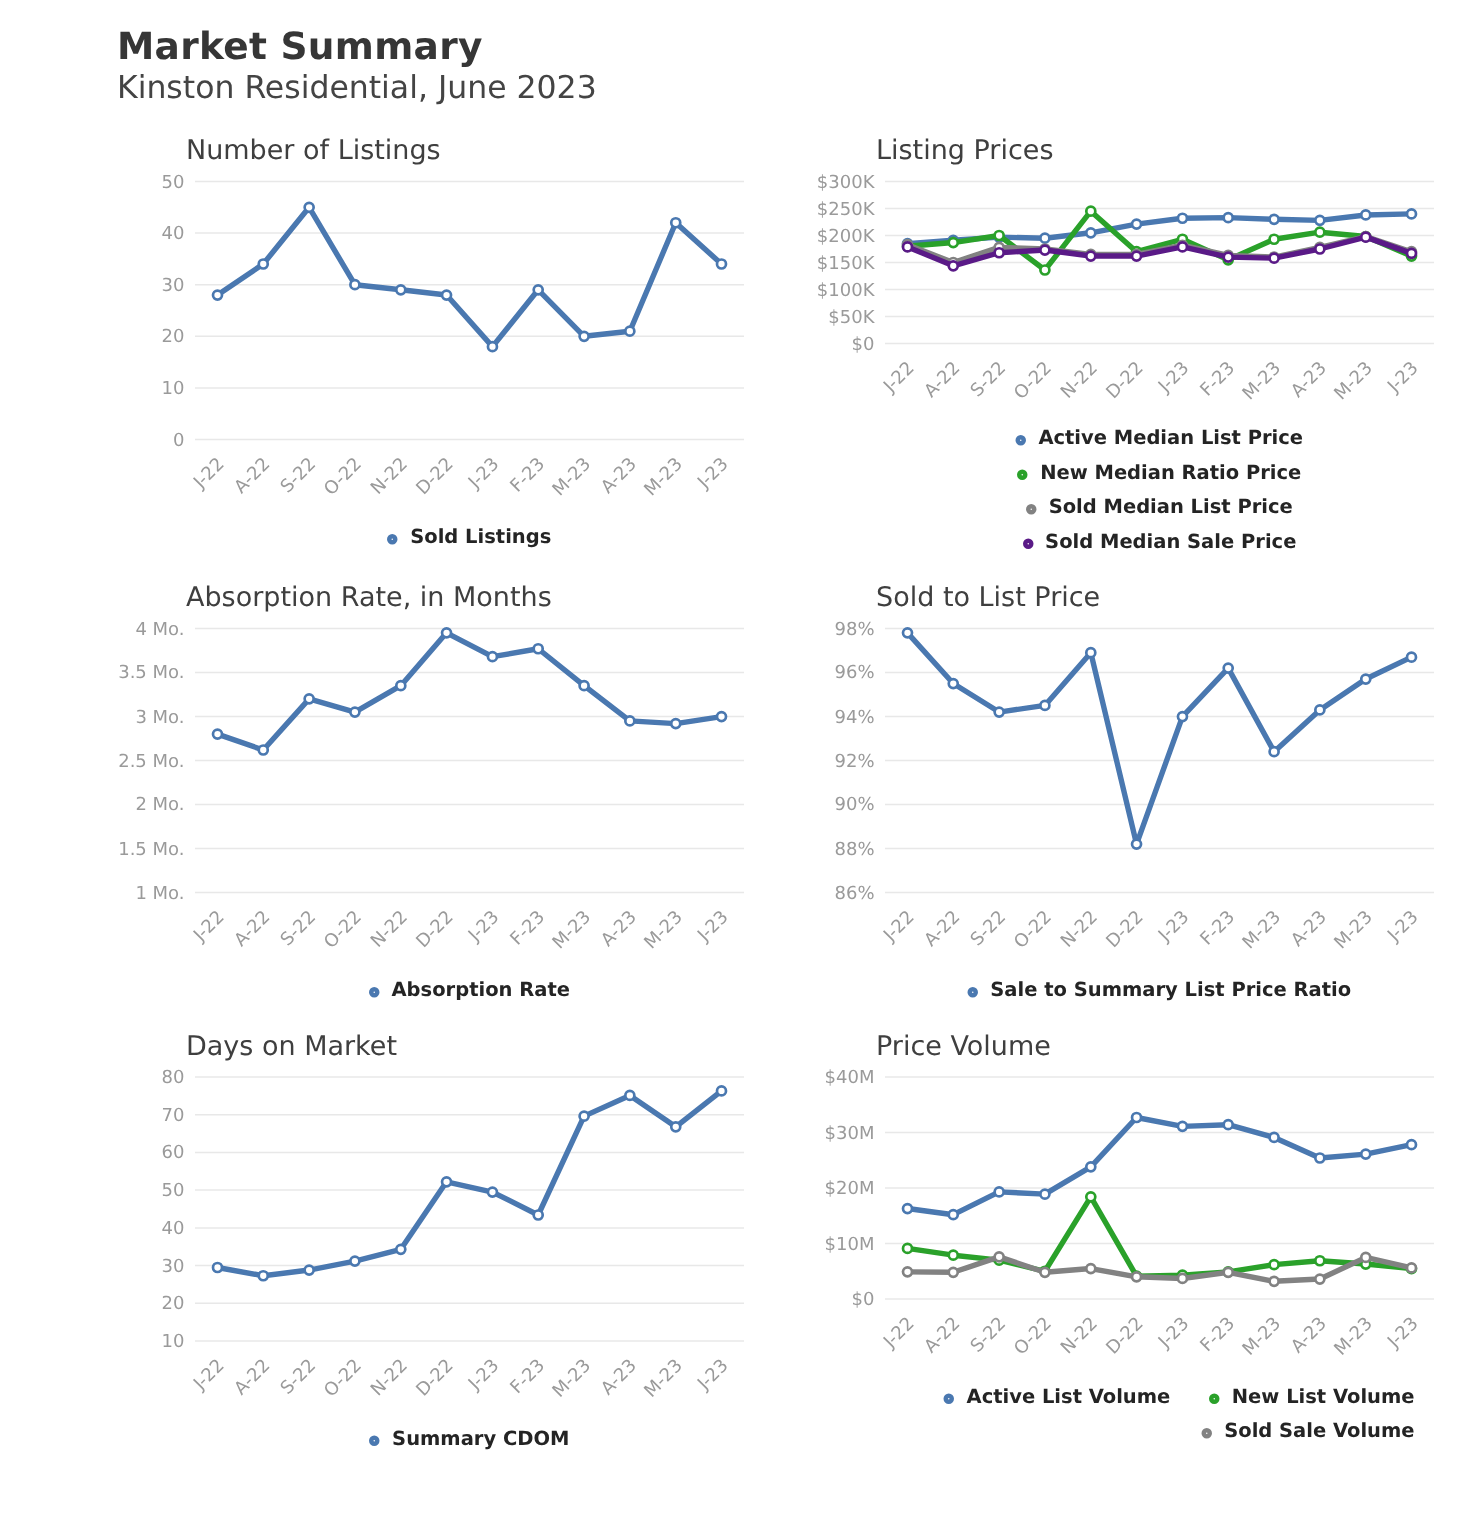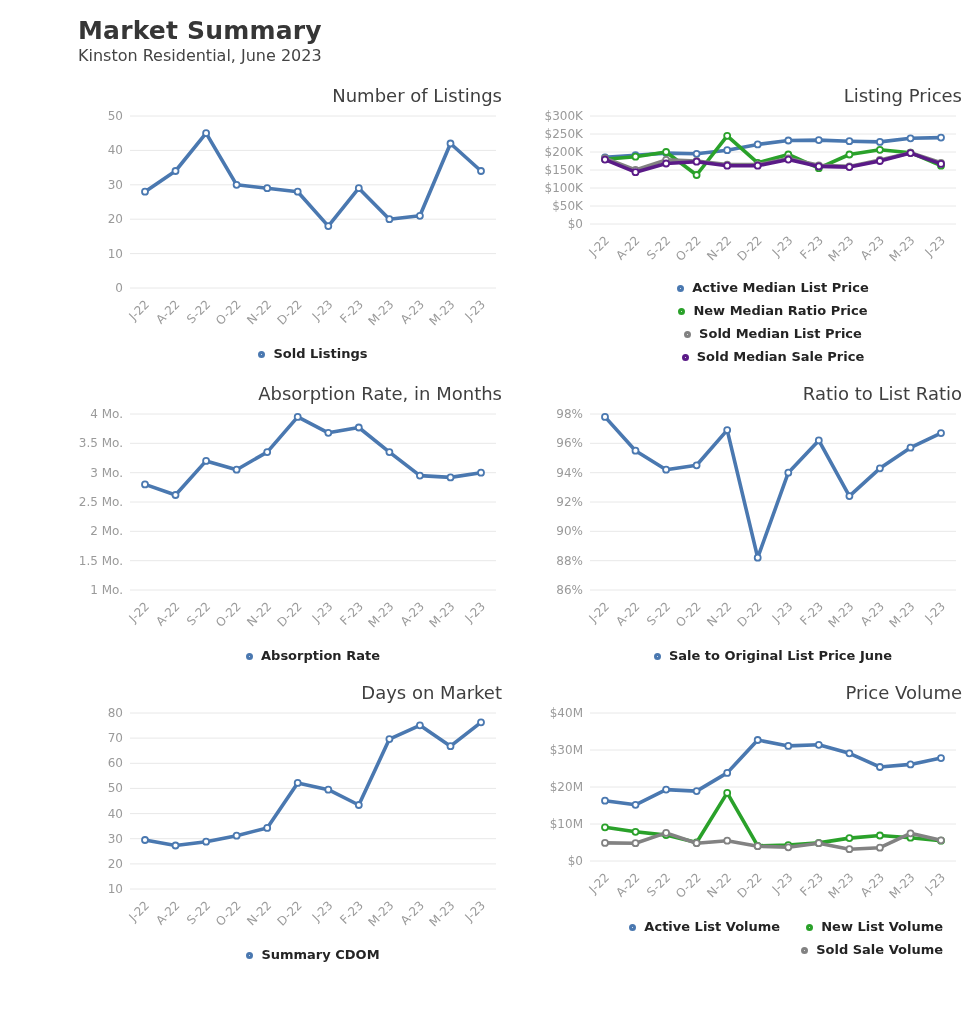--- a/index.html
+++ b/index.html
@@ -1,23 +1,23 @@
 <!DOCTYPE html>
 <html><head>
 <meta charset="utf-8">
 <style>
   *{margin:0;padding:0;box-sizing:border-box}
   html,body{background:#ffffff}
   body{width:972px;height:1024px;font-family:"DejaVu Sans","Liberation Sans",sans-serif;overflow:hidden}
   .page{padding:16px 12px 0 78px}
   .htitle{font-size:25px;font-weight:700;color:#363636;letter-spacing:.2px}
-  .hsub{font-size:16px;color:#444444;margin-top:1px}
+  .hsub{font-size:21px;color:#444444;margin-top:1px}
   .grid{display:grid;grid-template-columns:424px 424px;column-gap:36px;row-gap:16px;margin-top:20px}
   .chart{}
-  .ctitle{font-size:18px;font-weight:400;color:#3f3f3f;text-align:right;padding-left:46px;margin-bottom:2px;font-family:"DejaVu Sans","Liberation Sans",sans-serif}
+  .ctitle{font-size:18px;font-weight:400;color:#3f3f3f;text-align:left;padding-left:46px;margin-bottom:2px;font-family:"DejaVu Sans","Liberation Sans",sans-serif}
   svg{display:block}
   .yt{font-size:12px;fill:#9a9a9a;text-anchor:end}
   .xt{font-size:12px;fill:#9a9a9a;text-anchor:end}
   .legend{display:flex;justify-content:center;align-items:center;column-gap:26px;row-gap:3px;
           font-size:13px;font-weight:600;color:#242424;padding-left:46px;margin-top:2px}
   .legend.col{flex-direction:column;align-items:center;width:fit-content;margin:0 auto;padding-left:0;transform:translateX(23px)}
   .legend.wrap{flex-wrap:wrap;max-width:340px;margin-left:auto;margin-right:auto;justify-content:flex-end;padding-left:0;transform:translateX(23px)}
   .li{display:inline-flex;align-items:center;gap:8px;line-height:20px}
   .ring{display:inline-block;width:7px;height:7px;border:3.5px solid #000;border-radius:50%;background:#fff;flex:none}
 </style>
@@ -226,21 +226,21 @@
         </svg>
       <div class="legend">
           <span class="li">
             <span class="ring" style="border-color: rgb(74, 120, 176);"></span>
             <span>Absorption Rate</span>
           </span>
         </div>
     </section>
 
     <section class="chart">
-      <h2 class="ctitle">Ratio to List Ratio</h2>
+      <h2 class="ctitle">Sold to List Price</h2>
       <svg width="424" height="238" viewBox="0 0 424 238">
           <line x1="52" y1="184.0" x2="418" y2="184.0" stroke="#e8e8e8" stroke-width="1"></line>
           <text class="yt" x="45" y="188">86%</text>
           <line x1="52" y1="154.7" x2="418" y2="154.7" stroke="#e8e8e8" stroke-width="1"></line>
           <text class="yt" x="45" y="158.7">88%</text>
           <line x1="52" y1="125.3" x2="418" y2="125.3" stroke="#e8e8e8" stroke-width="1"></line>
           <text class="yt" x="45" y="129.3">90%</text>
           <line x1="52" y1="96.0" x2="418" y2="96.0" stroke="#e8e8e8" stroke-width="1"></line>
           <text class="yt" x="45" y="100">92%</text>
           <line x1="52" y1="66.7" x2="418" y2="66.7" stroke="#e8e8e8" stroke-width="1"></line>
@@ -271,21 +271,21 @@
           <circle cx="250.3" cy="66.7" r="3" fill="#ffffff" stroke="#4a78b0" stroke-width="1.8"></circle>
           <circle cx="280.8" cy="34.4" r="3" fill="#ffffff" stroke="#4a78b0" stroke-width="1.8"></circle>
           <circle cx="311.4" cy="90.1" r="3" fill="#ffffff" stroke="#4a78b0" stroke-width="1.8"></circle>
           <circle cx="341.9" cy="62.3" r="3" fill="#ffffff" stroke="#4a78b0" stroke-width="1.8"></circle>
           <circle cx="372.5" cy="41.7" r="3" fill="#ffffff" stroke="#4a78b0" stroke-width="1.8"></circle>
           <circle cx="403.0" cy="27.1" r="3" fill="#ffffff" stroke="#4a78b0" stroke-width="1.8"></circle>
         </svg>
       <div class="legend">
           <span class="li">
             <span class="ring" style="border-color: rgb(74, 120, 176);"></span>
-            <span>Sale to Original List Price June</span>
+            <span>Sale to Summary List Price Ratio</span>
           </span>
         </div>
     </section>
 
     <section class="chart">
       <h2 class="ctitle">Days on Market</h2>
       <svg width="424" height="238" viewBox="0 0 424 238">
           <line x1="52" y1="184.0" x2="418" y2="184.0" stroke="#e8e8e8" stroke-width="1"></line>
           <text class="yt" x="45" y="188">10</text>
           <line x1="52" y1="158.9" x2="418" y2="158.9" stroke="#e8e8e8" stroke-width="1"></line>

